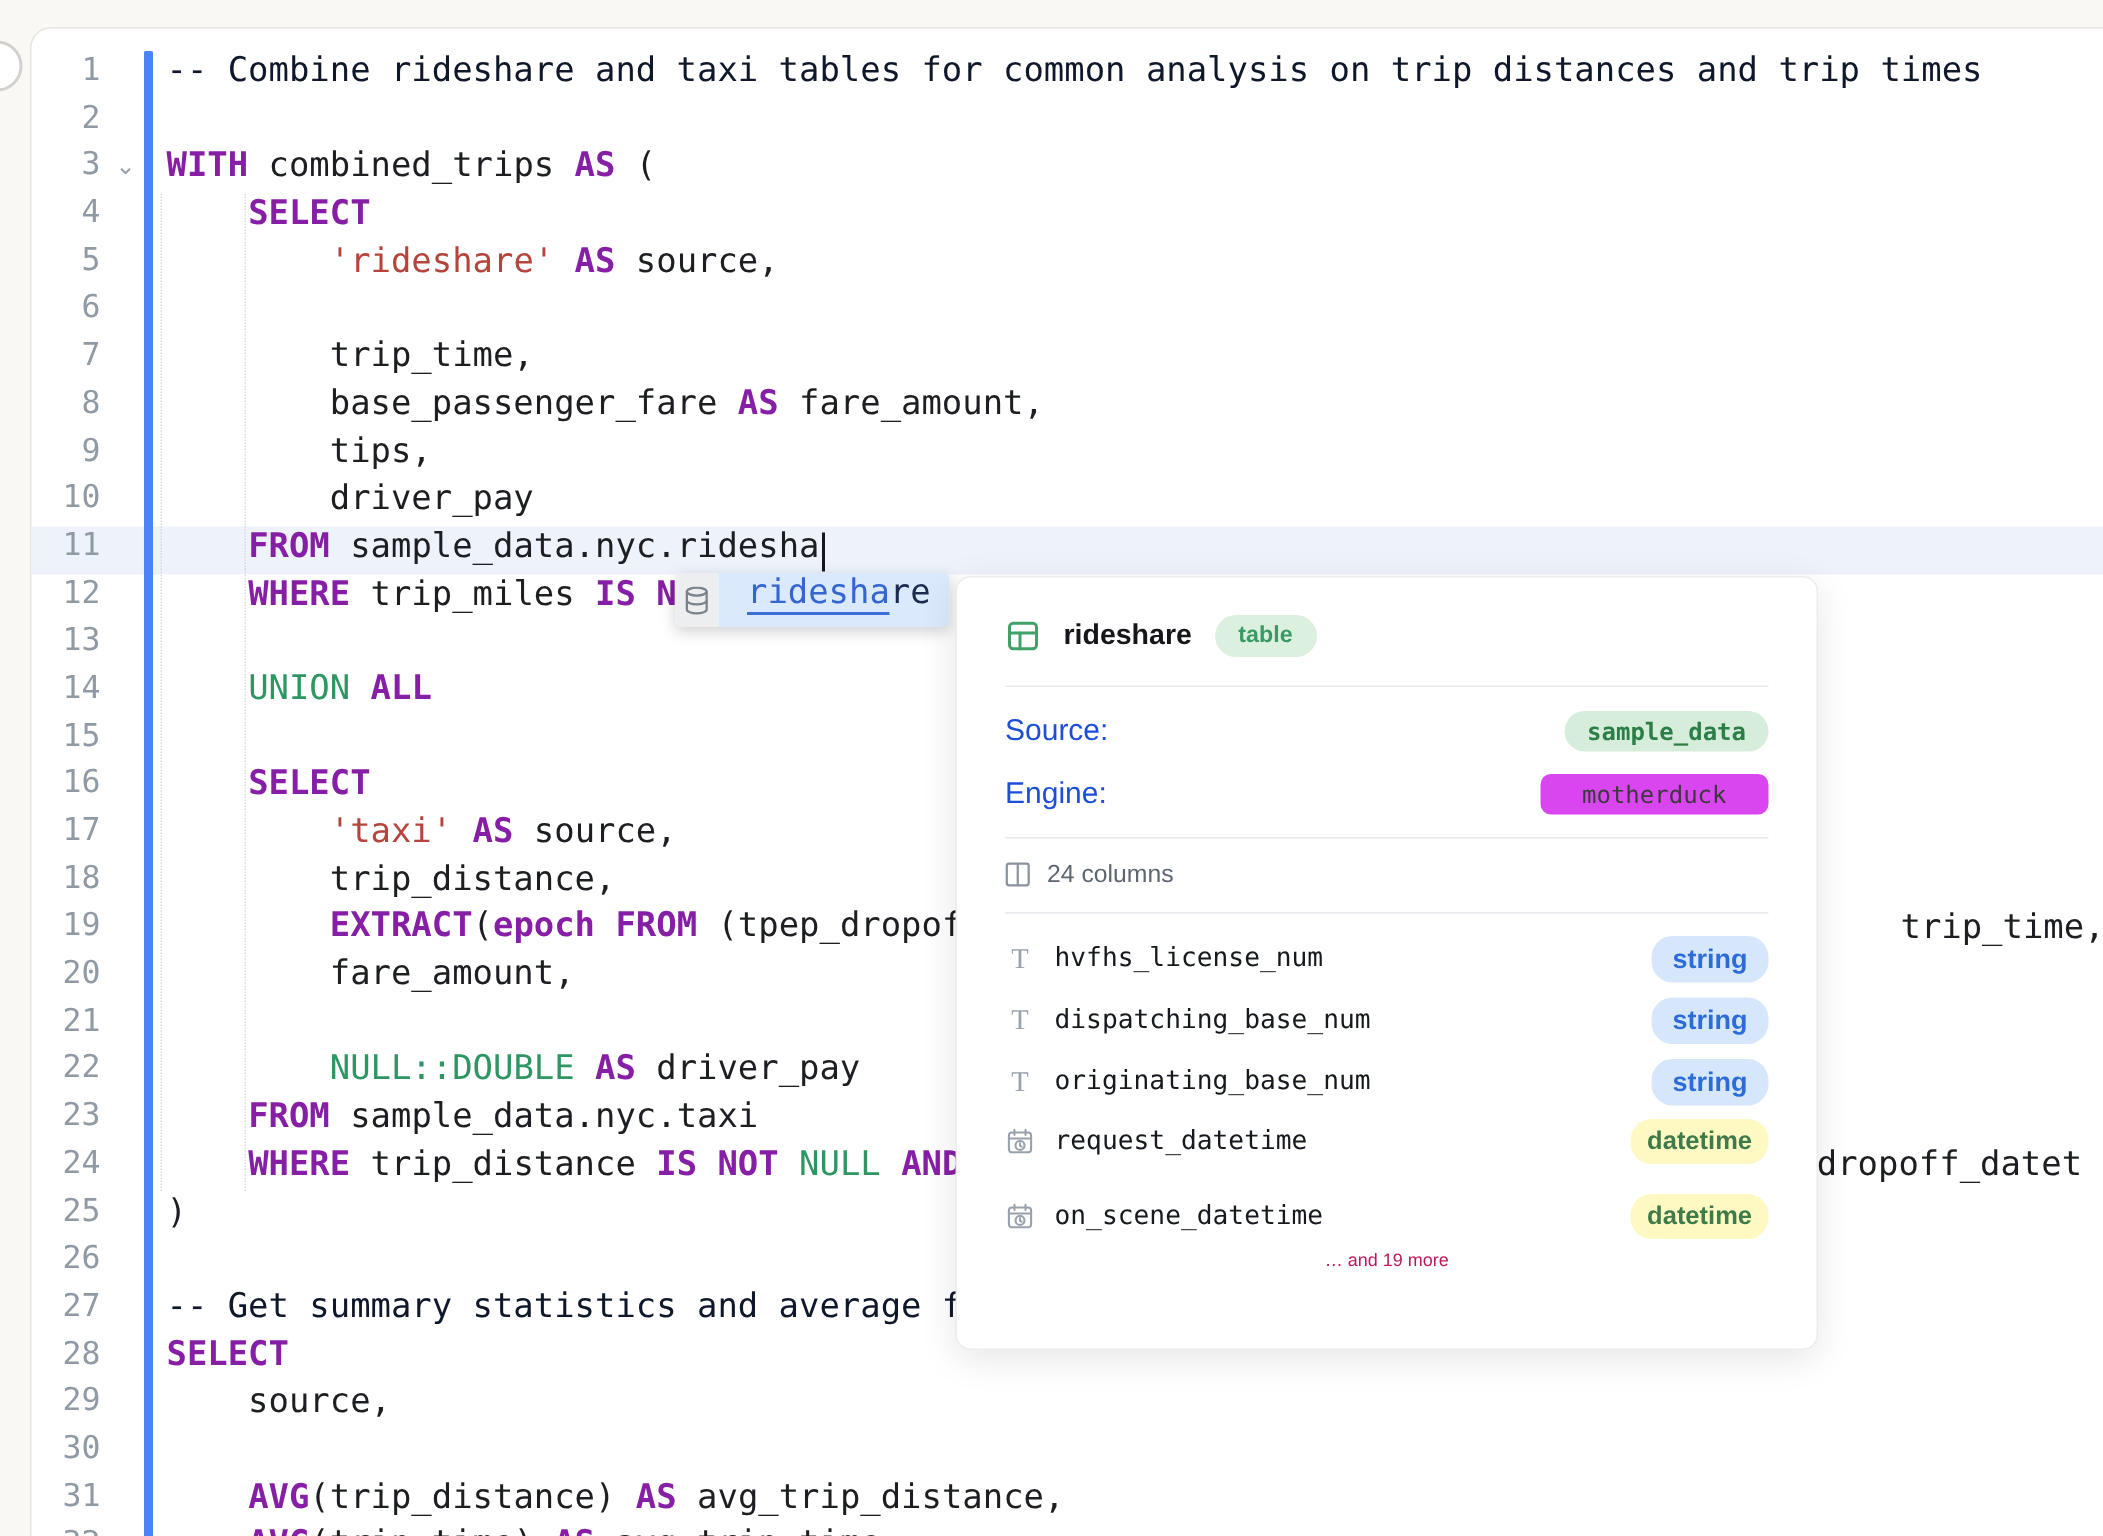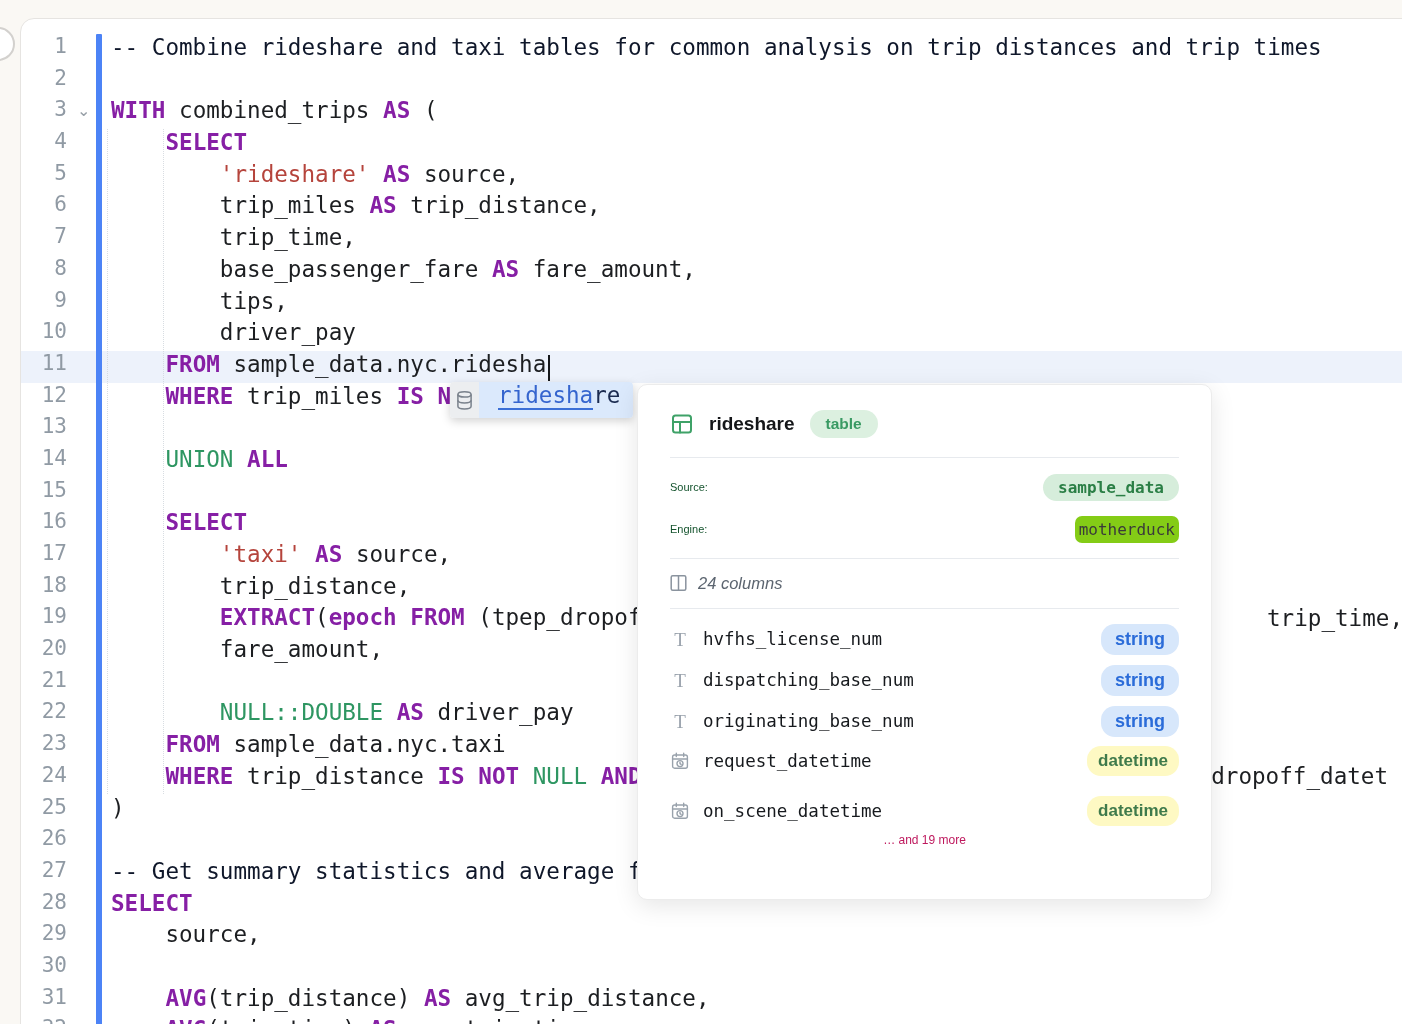--- a/index.html
+++ b/index.html
@@ -86,25 +86,25 @@
   .badge{
     border-radius:15px;font-weight:bold;display:inline-block;
     line-height:normal;
   }
   .badge-table{background:#dcf0e0;color:#399a63;font-size:15.5px;padding:5px 16px;margin-left:0;}
   .p-div{position:absolute;left:32px;right:32px;height:0;border-top:1px solid #e7eaee;}
   .div1{top:72px;}.div2{top:173px;}.div3{top:223px;}
   .meta-row{display:flex;align-items:center;justify-content:space-between;height:28px;}
   .row-source{top:88px;}
   .row-engine{top:130px;}
-  .meta-label{font-size:11px;color:#14532d;}
+  .meta-label{font-size:20px;color:#1d4ed8;}
   .pill-source{background:#d6eddb;color:#2b7f46;font:bold 16px "DejaVu Sans Mono",monospace;padding:4px 15px;border-radius:15px;}
-  .pill-engine{background:#84cc16;color:#3a3a3a;font:16px "DejaVu Sans Mono",monospace;padding:4px 4px;border-radius:7px;}
+  .pill-engine{background:#d946ef;color:#3a3a3a;font:16px "DejaVu Sans Mono",monospace;padding:4px 28px;border-radius:7px;}
   .row-cols{top:186px;height:24px;display:flex;align-items:center;gap:11px;}
-  .cols-count{font-size:16.5px;color:#5c6570;font-style:italic;}
+  .cols-count{font-size:16.5px;color:#5c6570;}
   .col-row{height:28px;display:flex;align-items:center;}
   .col-icon{width:20px;flex:none;display:flex;align-items:center;justify-content:center;}
   .icon-T{font-family:"Liberation Serif",serif;font-size:19px;color:#99a2ac;line-height:1;}
   .col-name{font:17.5px "DejaVu Sans Mono",monospace;color:#16191d;margin-left:13px;flex:1;}
   .pill-string{background:#d7e7fb;color:#2b6cd9;font-size:18px;font-weight:bold;padding:5px 14px;border-radius:14px;}
   .pill-datetime{background:#fef9c3;color:#3f7a4b;font-size:17px;font-weight:bold;padding:5px 11px;border-radius:14px;}
   .p-more{top:448px;height:24px;text-align:center;font-size:12px;color:#be185d;}
   svg{display:block;}
 </style>
 </head>
@@ -117,21 +117,21 @@
   <div class="indent-guide guide-a"></div>
   <div class="indent-guide guide-b"></div>
   <div class="change-bar"></div>
 
   <div class="lines" id="lines">
       <div class="line"><span class="ln">1</span><span class="mid"></span><span class="code"><span class="tk-cm">-- Combine rideshare and taxi tables for common analysis on trip distances and trip times</span></span></div>
       <div class="line"><span class="ln">2</span><span class="mid"></span><span class="code"></span></div>
       <div class="line"><span class="ln">3</span><span class="mid"><span class="fold">⌄</span></span><span class="code"><span class="tk-kw">WITH</span><span class="tk-id"> combined_trips </span><span class="tk-kw">AS</span><span class="tk-id"> (</span></span></div>
       <div class="line"><span class="ln">4</span><span class="mid"></span><span class="code"><span class="tk-id">    </span><span class="tk-kw">SELECT</span></span></div>
       <div class="line"><span class="ln">5</span><span class="mid"></span><span class="code"><span class="tk-id">        </span><span class="tk-str">'rideshare'</span><span class="tk-id"> </span><span class="tk-kw">AS</span><span class="tk-id"> source,</span></span></div>
-      <div class="line"><span class="ln">6</span><span class="mid"></span><span class="code"><span class="tk-id">        trip_miles </span><span class="tk-kw">AS</span><span class="tk-id"> trip_distance,</span></span></div>
+      <div class="line"><span class="ln">6</span><span class="mid"></span></div>
       <div class="line"><span class="ln">7</span><span class="mid"></span><span class="code"><span class="tk-id">        trip_time,</span></span></div>
       <div class="line"><span class="ln">8</span><span class="mid"></span><span class="code"><span class="tk-id">        base_passenger_fare </span><span class="tk-kw">AS</span><span class="tk-id"> fare_amount,</span></span></div>
       <div class="line"><span class="ln">9</span><span class="mid"></span><span class="code"><span class="tk-id">        tips,</span></span></div>
       <div class="line"><span class="ln">10</span><span class="mid"></span><span class="code"><span class="tk-id">        driver_pay</span></span></div>
       <div class="line"><span class="ln">11</span><span class="mid"></span><span class="code"><span class="tk-id">    </span><span class="tk-kw">FROM</span><span class="tk-id"> sample_data.nyc.ridesha</span></span></div>
       <div class="line"><span class="ln">12</span><span class="mid"></span><span class="code"><span class="tk-id">    </span><span class="tk-kw">WHERE</span><span class="tk-id"> trip_miles </span><span class="tk-kw">IS NOT</span><span class="tk-id"> </span><span class="tk-grn">NULL</span></span></div>
       <div class="line"><span class="ln">13</span><span class="mid"></span><span class="code"></span></div>
       <div class="line"><span class="ln">14</span><span class="mid"></span><span class="code"><span class="tk-id">    </span><span class="tk-grn">UNION</span><span class="tk-id"> </span><span class="tk-kw">ALL</span></span></div>
       <div class="line"><span class="ln">15</span><span class="mid"></span><span class="code"></span></div>
       <div class="line"><span class="ln">16</span><span class="mid"></span><span class="code"><span class="tk-id">    </span><span class="tk-kw">SELECT</span></span></div>

